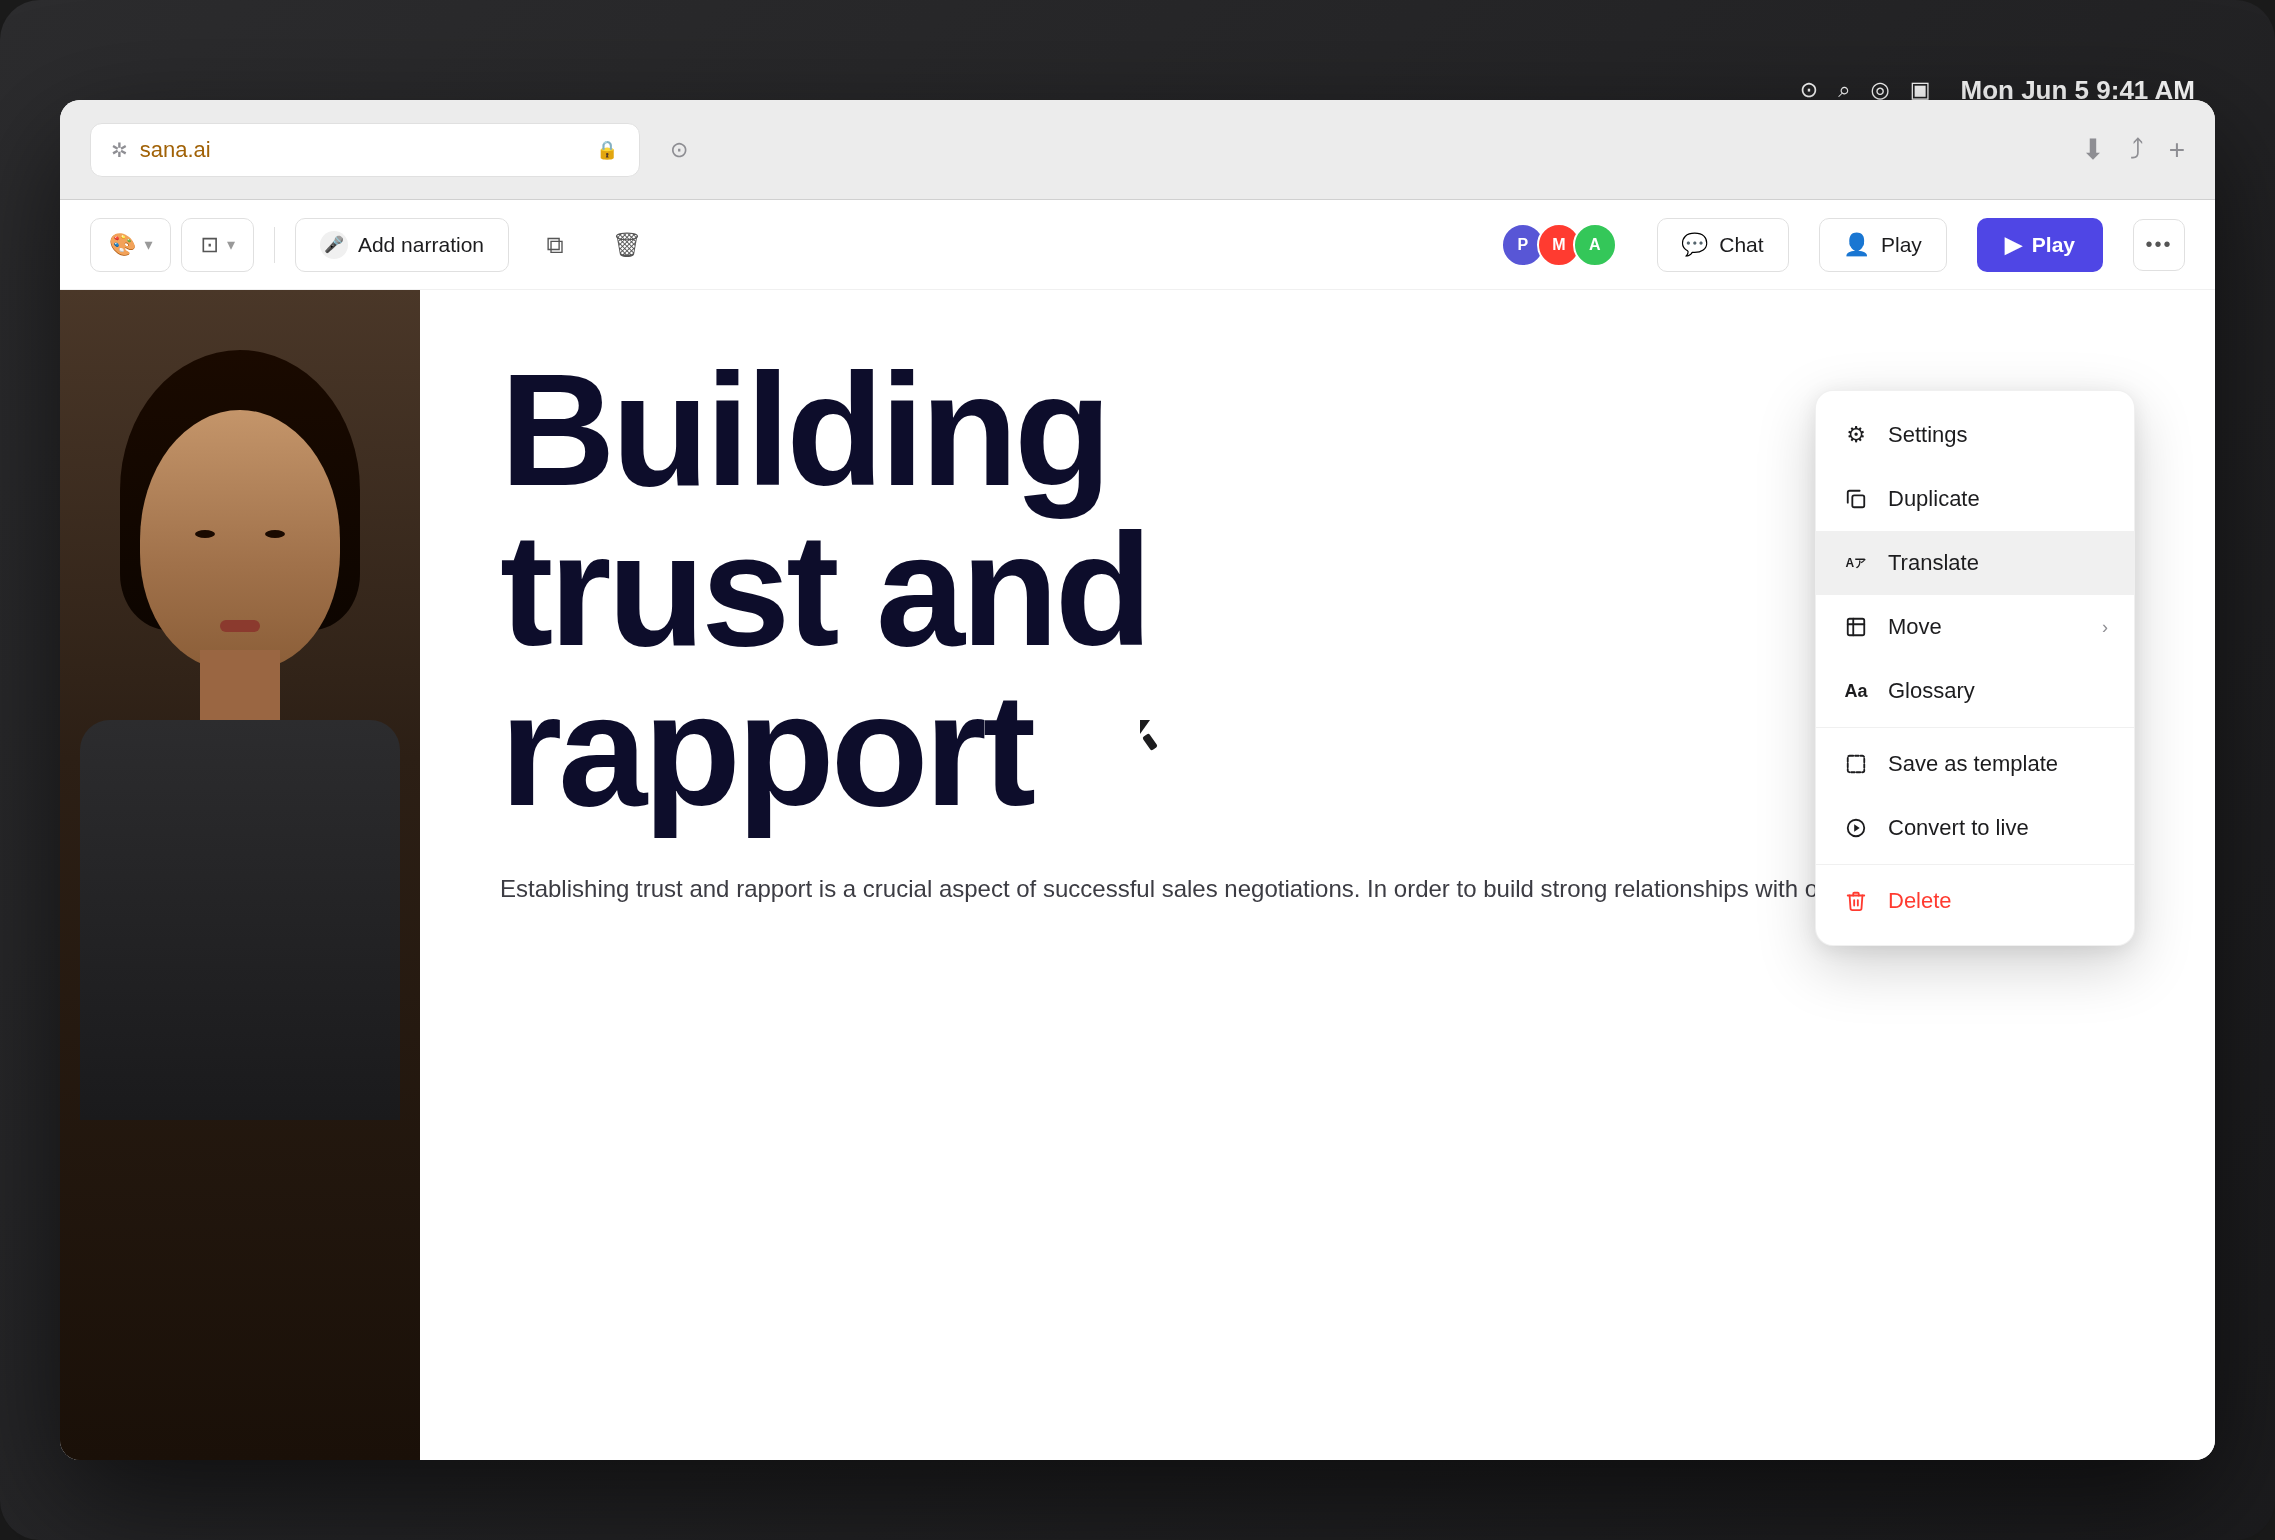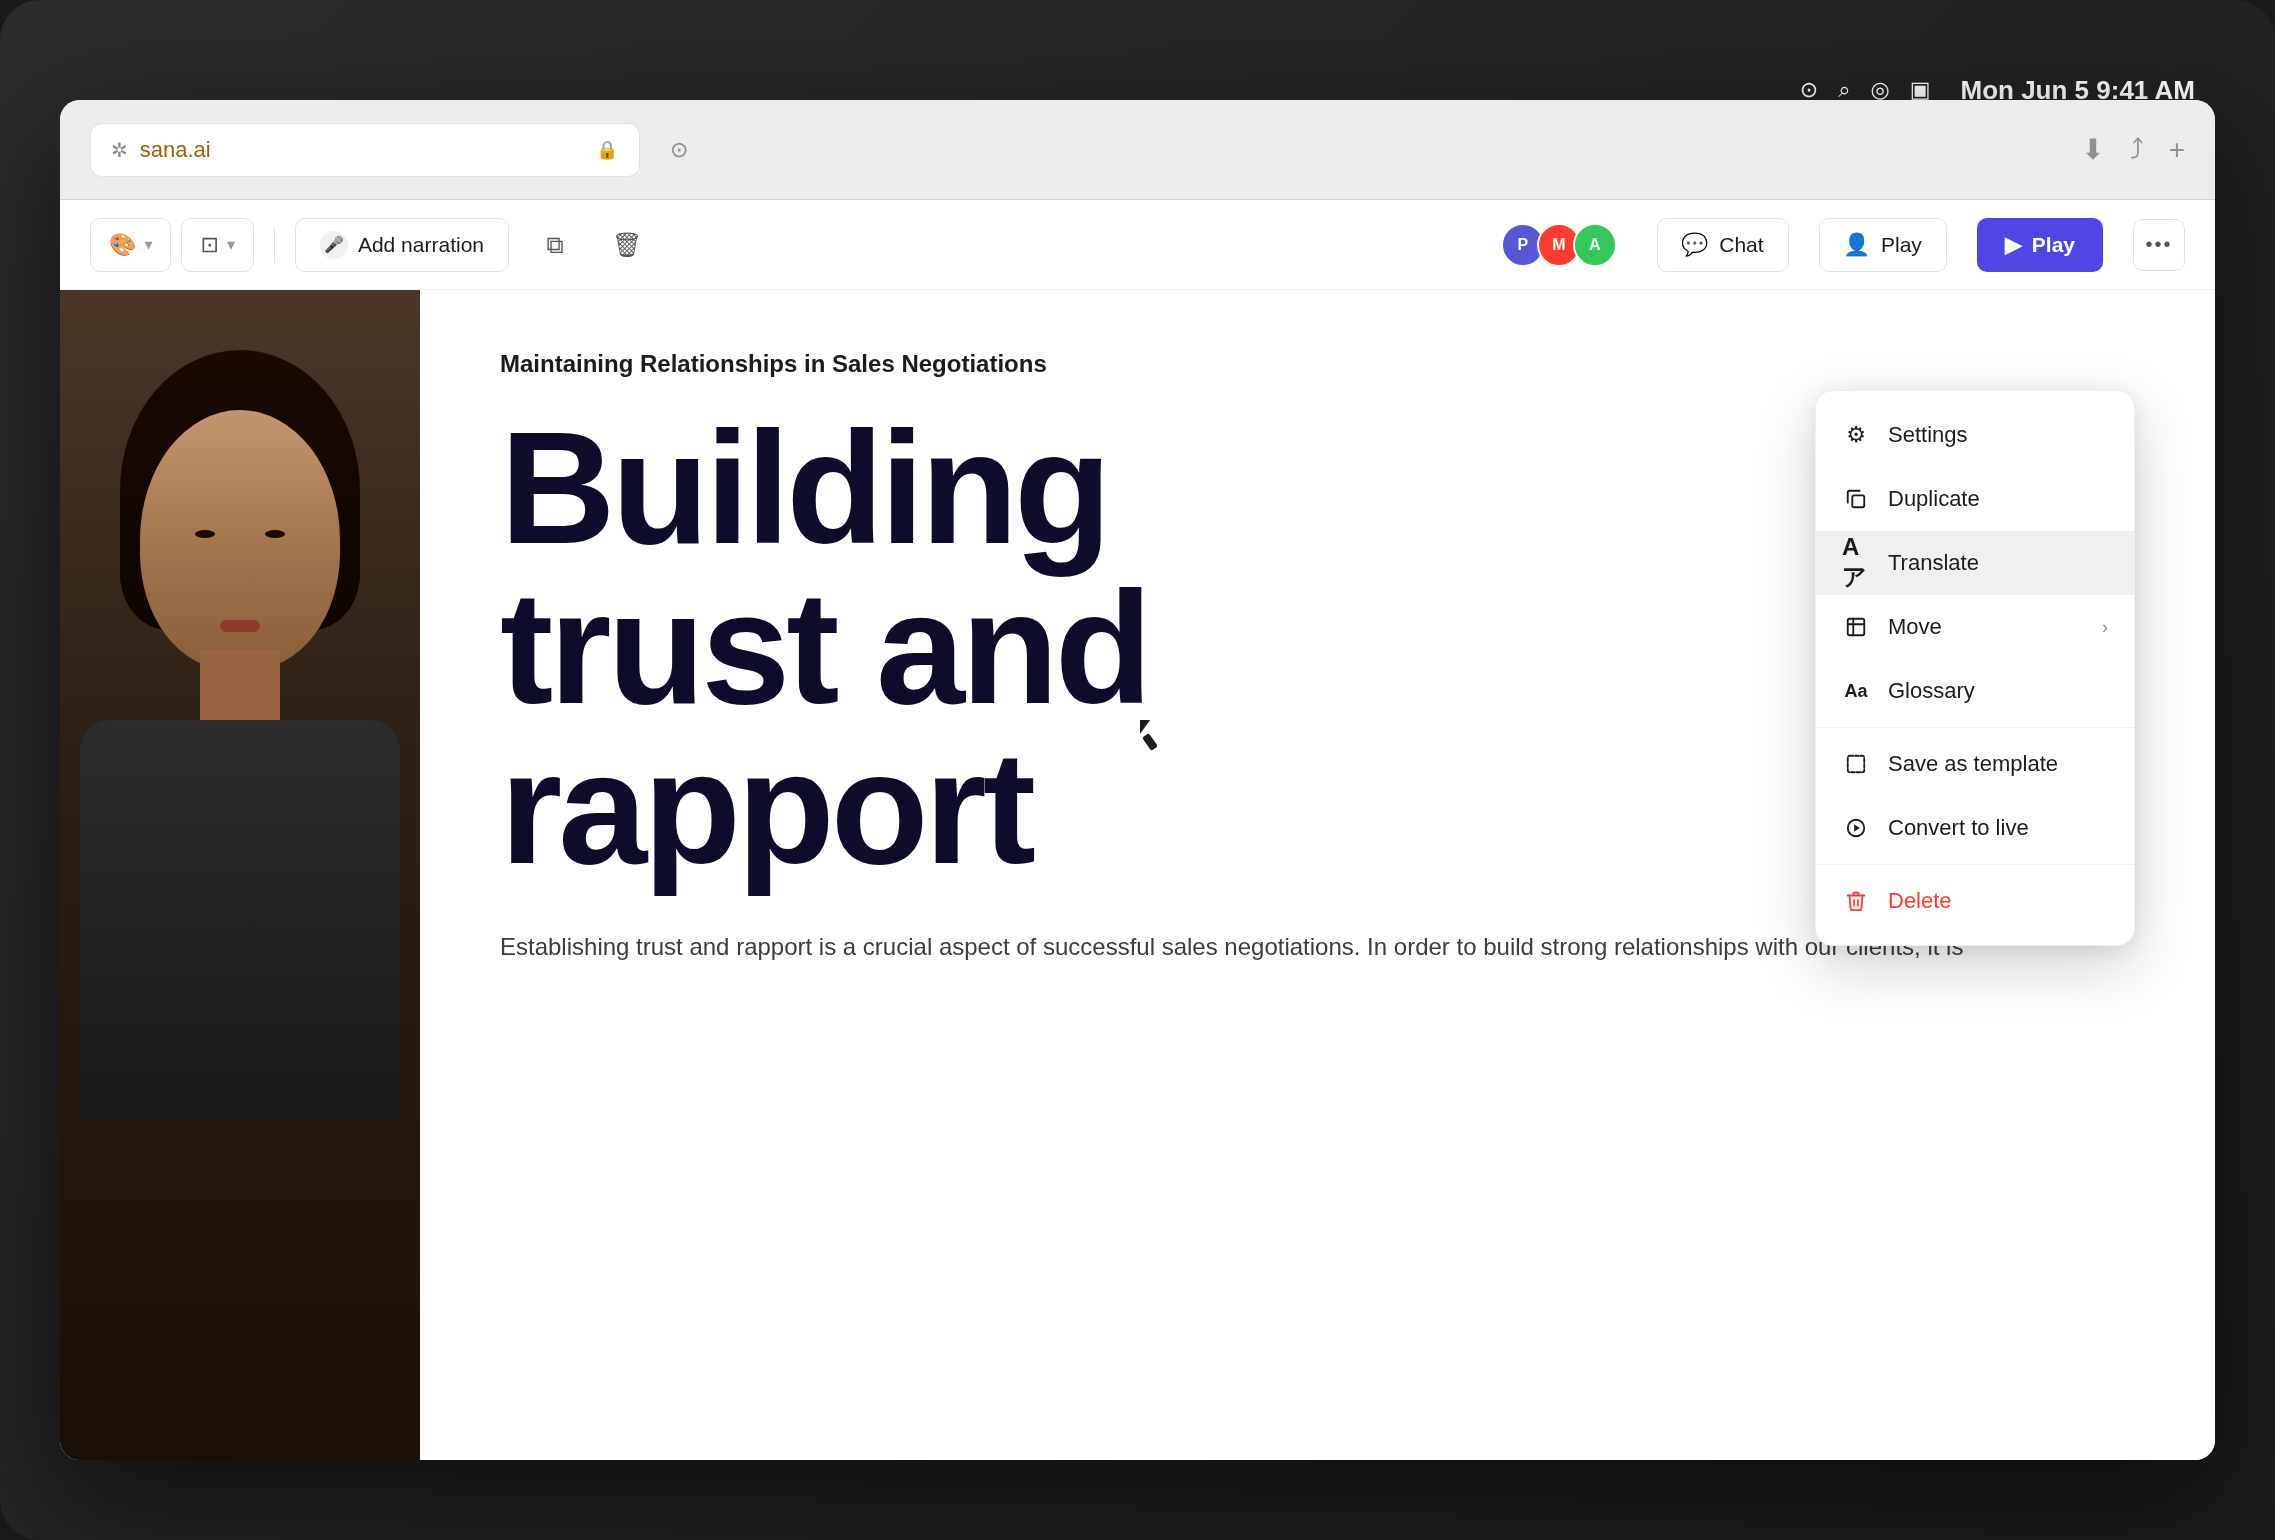--- a/index.html
+++ b/index.html
@@ -528,21 +528,20 @@
           <div style="position:absolute;top:430px;left:50%;transform:translateX(-50%);width:320px;height:400px;background:linear-gradient(180deg,#2c2c2e 0%,#1a1a1c 100%);border-radius:30px 30px 0 0;"></div>
 
           <div style="position:absolute;top:240px;left:calc(50% - 45px);width:20px;height:8px;background:#1a0a00;border-radius:50%;"></div>
           <div style="position:absolute;top:240px;left:calc(50% + 25px);width:20px;height:8px;background:#1a0a00;border-radius:50%;"></div>
 
           <div style="position:absolute;top:330px;left:50%;transform:translateX(-50%);width:40px;height:12px;background:#8b3a2e;border-radius:10px;"></div>
         </div>
       </div>
 
       <div class="content-panel">
-        <div class="content-subtitle">Maintaining Relationships in Sales Negotiations</div>
         <div class="content-title">
           <div>Building</div>
           <div>trust and</div>
           <div>rapport</div>
         </div>
         <div class="content-body">Establishing trust and rapport is a crucial aspect of successful sales negotiations. In order to build strong relationships with our clients, it is</div>
       </div>
 
       <div class="dropdown-menu">
 
@@ -555,21 +554,21 @@
           <span class="dropdown-item-icon">
             <svg width="22" height="22" viewBox="0 0 24 24" fill="none" stroke="currentColor" stroke-width="2" stroke-linecap="round" stroke-linejoin="round">
               <rect x="8" y="8" width="13" height="13" rx="2"></rect>
               <path d="M3 16V5a2 2 0 012-2h11"></path>
             </svg>
           </span>
           <span class="dropdown-item-label">Duplicate</span>
         </div>
 
         <div class="dropdown-item highlighted">
-          <span class="dropdown-item-icon" style="font-size:24px;font-weight:600;">Aア</span>
+          <span class="dropdown-item-icon" style="font-size:12px;font-weight:600;">Aア</span>
           <span class="dropdown-item-label">Translate</span>
         </div>
 
         <div class="dropdown-item">
           <span class="dropdown-item-icon">
             <svg width="22" height="22" viewBox="0 0 24 24" fill="none" stroke="currentColor" stroke-width="2" stroke-linecap="round" stroke-linejoin="round">
               <rect x="3" y="3" width="18" height="18" rx="2"></rect>
               <path d="M9 3v18M3 9h18"></path>
             </svg>
           </span>

